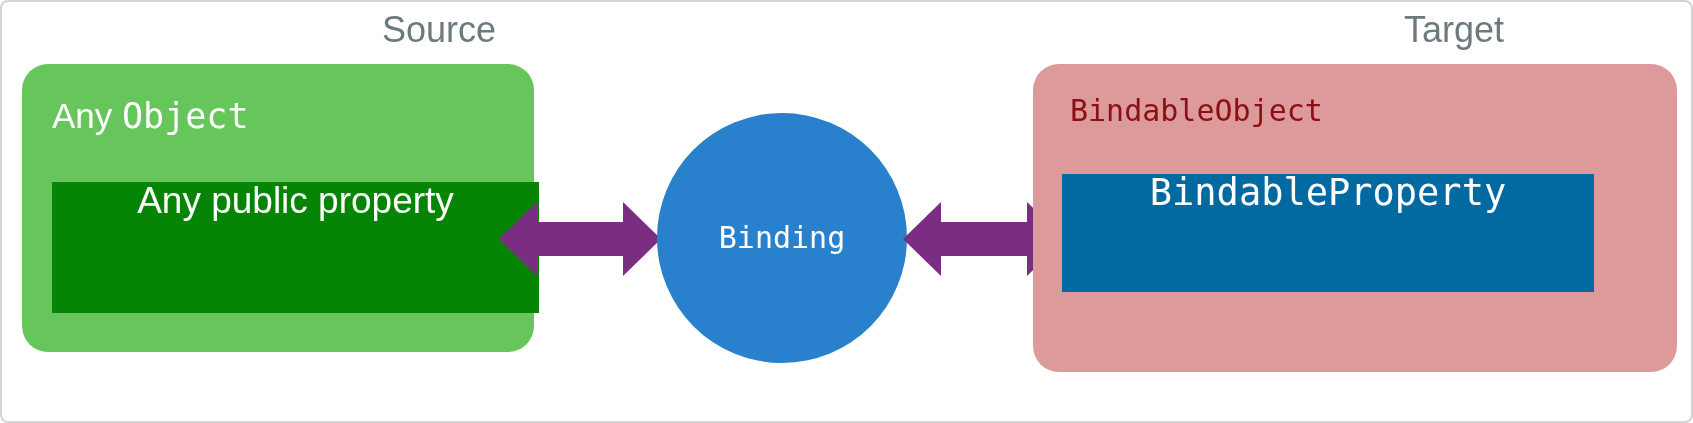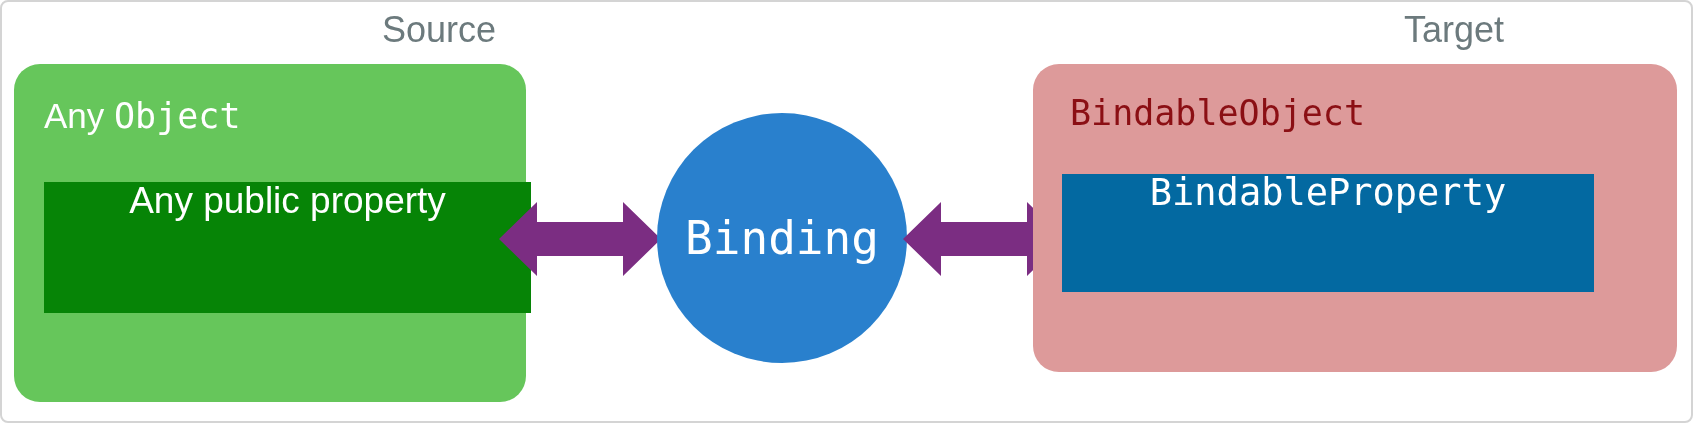--- a/index.html
+++ b/index.html
@@ -49,24 +49,24 @@
     margin-left: 12px;
   }
 
   
   .panel {
     position: absolute;
     border-radius: 26px;
     box-sizing: border-box;
   }
   #source-panel {
-    left: 12px;
+    left: 20px;
     top: 62px;
     width: 512px;
-    height: 338px;
+    height: 288px;
     background: #66c65b;
   }
   #target-panel {
     left: 1031px;
     top: 62px;
     width: 644px;
     height: 308px;
     background: #dd9a9a;
   }
 
@@ -83,21 +83,21 @@
     color: #ffffff;
   }
   #source-panel-title .mono-part {
     font-family: "DejaVu Sans Mono", "Liberation Mono", monospace;
     font-size: 35px;
   }
   #target-panel-title {
     left: 37px;
     top: 32px;
     font-family: "DejaVu Sans Mono", "Liberation Mono", monospace;
-    font-size: 35px;
+    font-size: 30px;
     color: #8b0f14;
   }
 
   
   .inner-box {
     position: absolute;
     display: flex;
     justify-content: center;
     box-sizing: border-box;
   }
@@ -138,21 +138,21 @@
     width: 250px;
     height: 250px;
     border-radius: 50%;
     background: #2980cd;
     display: flex;
     align-items: center;
     justify-content: center;
   }
   #binding-label {
     font-family: "DejaVu Sans Mono", "Liberation Mono", monospace;
-    font-size: 46px;
+    font-size: 30px;
     color: #ffffff;
     white-space: nowrap;
     line-height: 1;
   }
 
   
   .double-arrow {
     position: absolute;
     display: block;
   }

